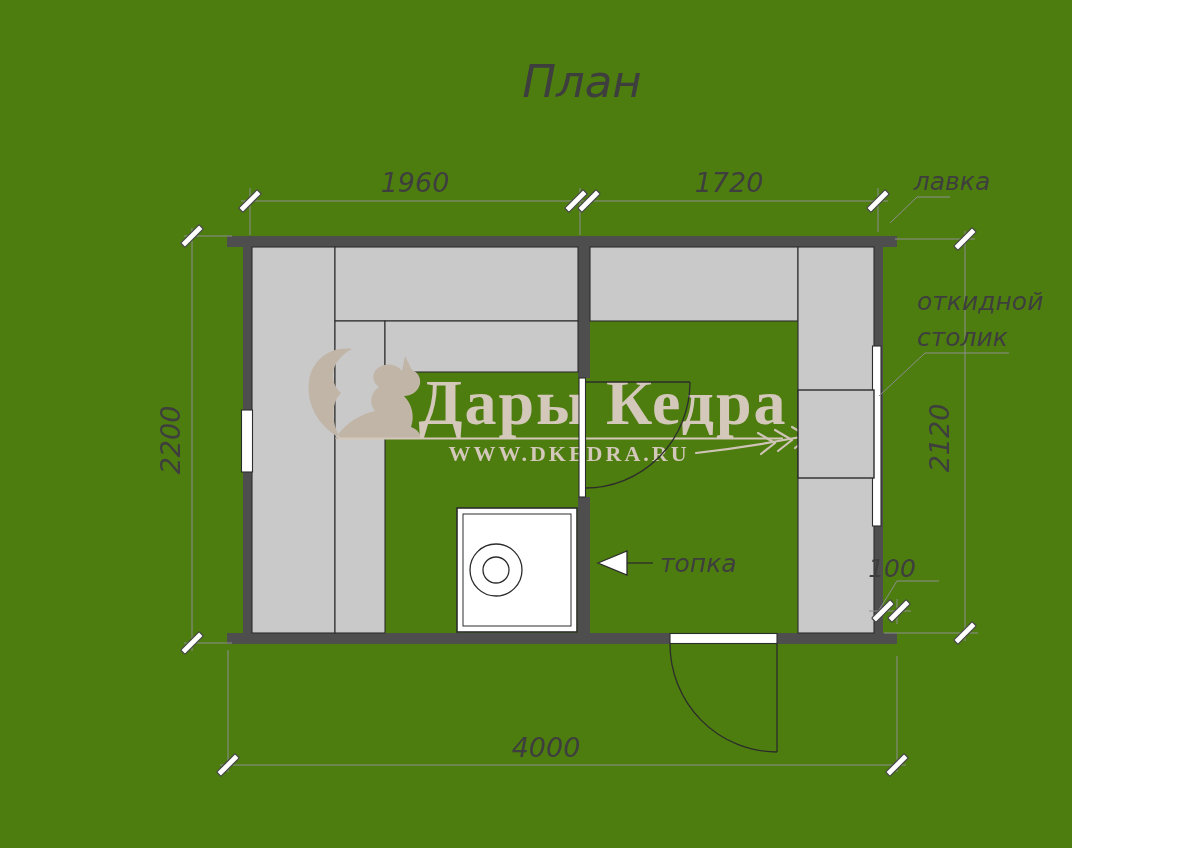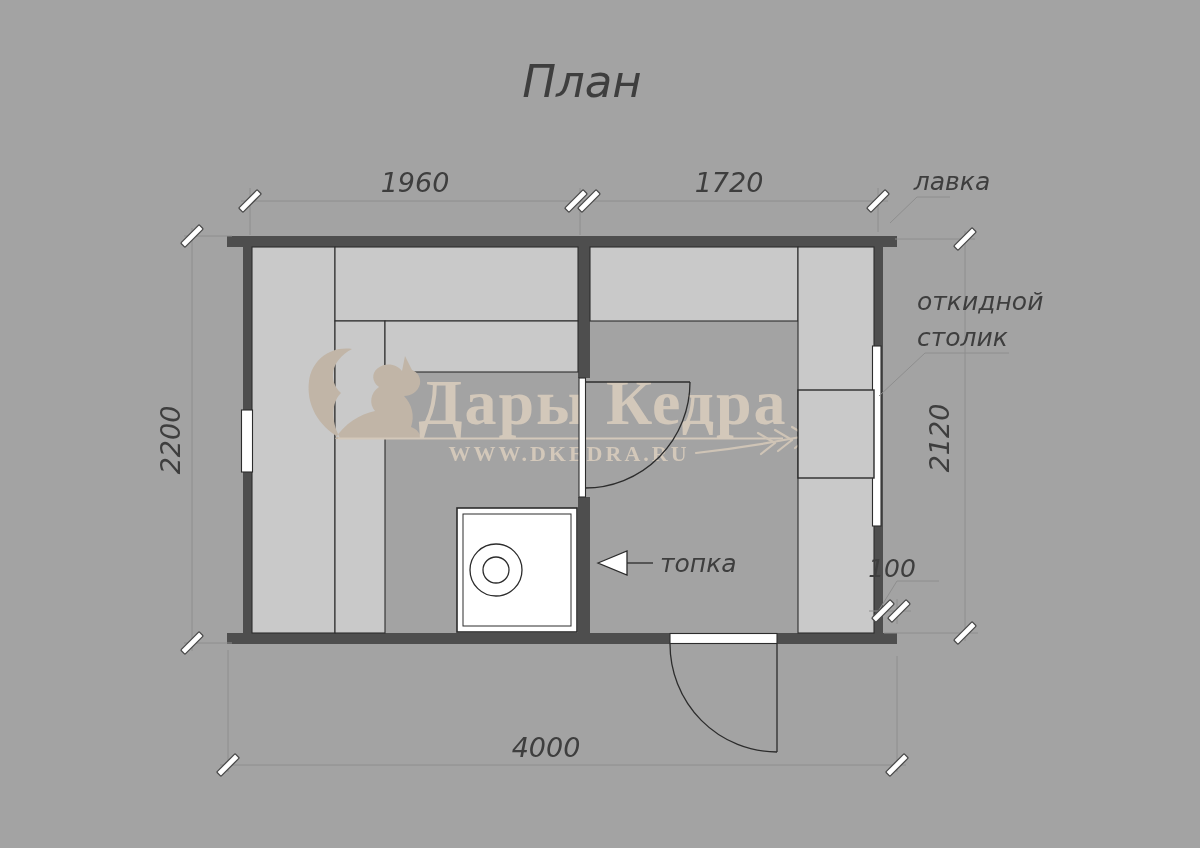--- a/index.html
+++ b/index.html
@@ -1,16 +1,16 @@
 <!DOCTYPE html>
 <html><head>
 <meta charset="utf-8">
 <style>
   html,body{margin:0;padding:0;background:#fff;}
-  .stage{position:relative;width:1200px;height:848px;background:#a3a3a3;overflow:hidden;
+  .stage{position:relative;width:1072px;height:848px;background:#4d7c0f;overflow:hidden;
          font-family:"DejaVu Sans", sans-serif;}
   svg{position:absolute;left:0;top:0;}
   .wall{fill:#4e4e4e;stroke:none;}
   .bench{fill:#c9c9c9;stroke:#2c2c2c;stroke-width:1.1;}
   .open{fill:#ffffff;stroke:#2c2c2c;stroke-width:1.1;}
   .stove{fill:#ffffff;stroke:#2c2c2c;stroke-width:1.6;}
   .stove-in{fill:none;stroke:#2c2c2c;stroke-width:1;}
   .doorln{fill:none;stroke:#2c2c2c;stroke-width:1.3;}
   .dim{stroke:#8e8e8e;stroke-width:1;fill:none;}
   .tick{fill:#ffffff;stroke:#4a4a4a;stroke-width:1.3;}

